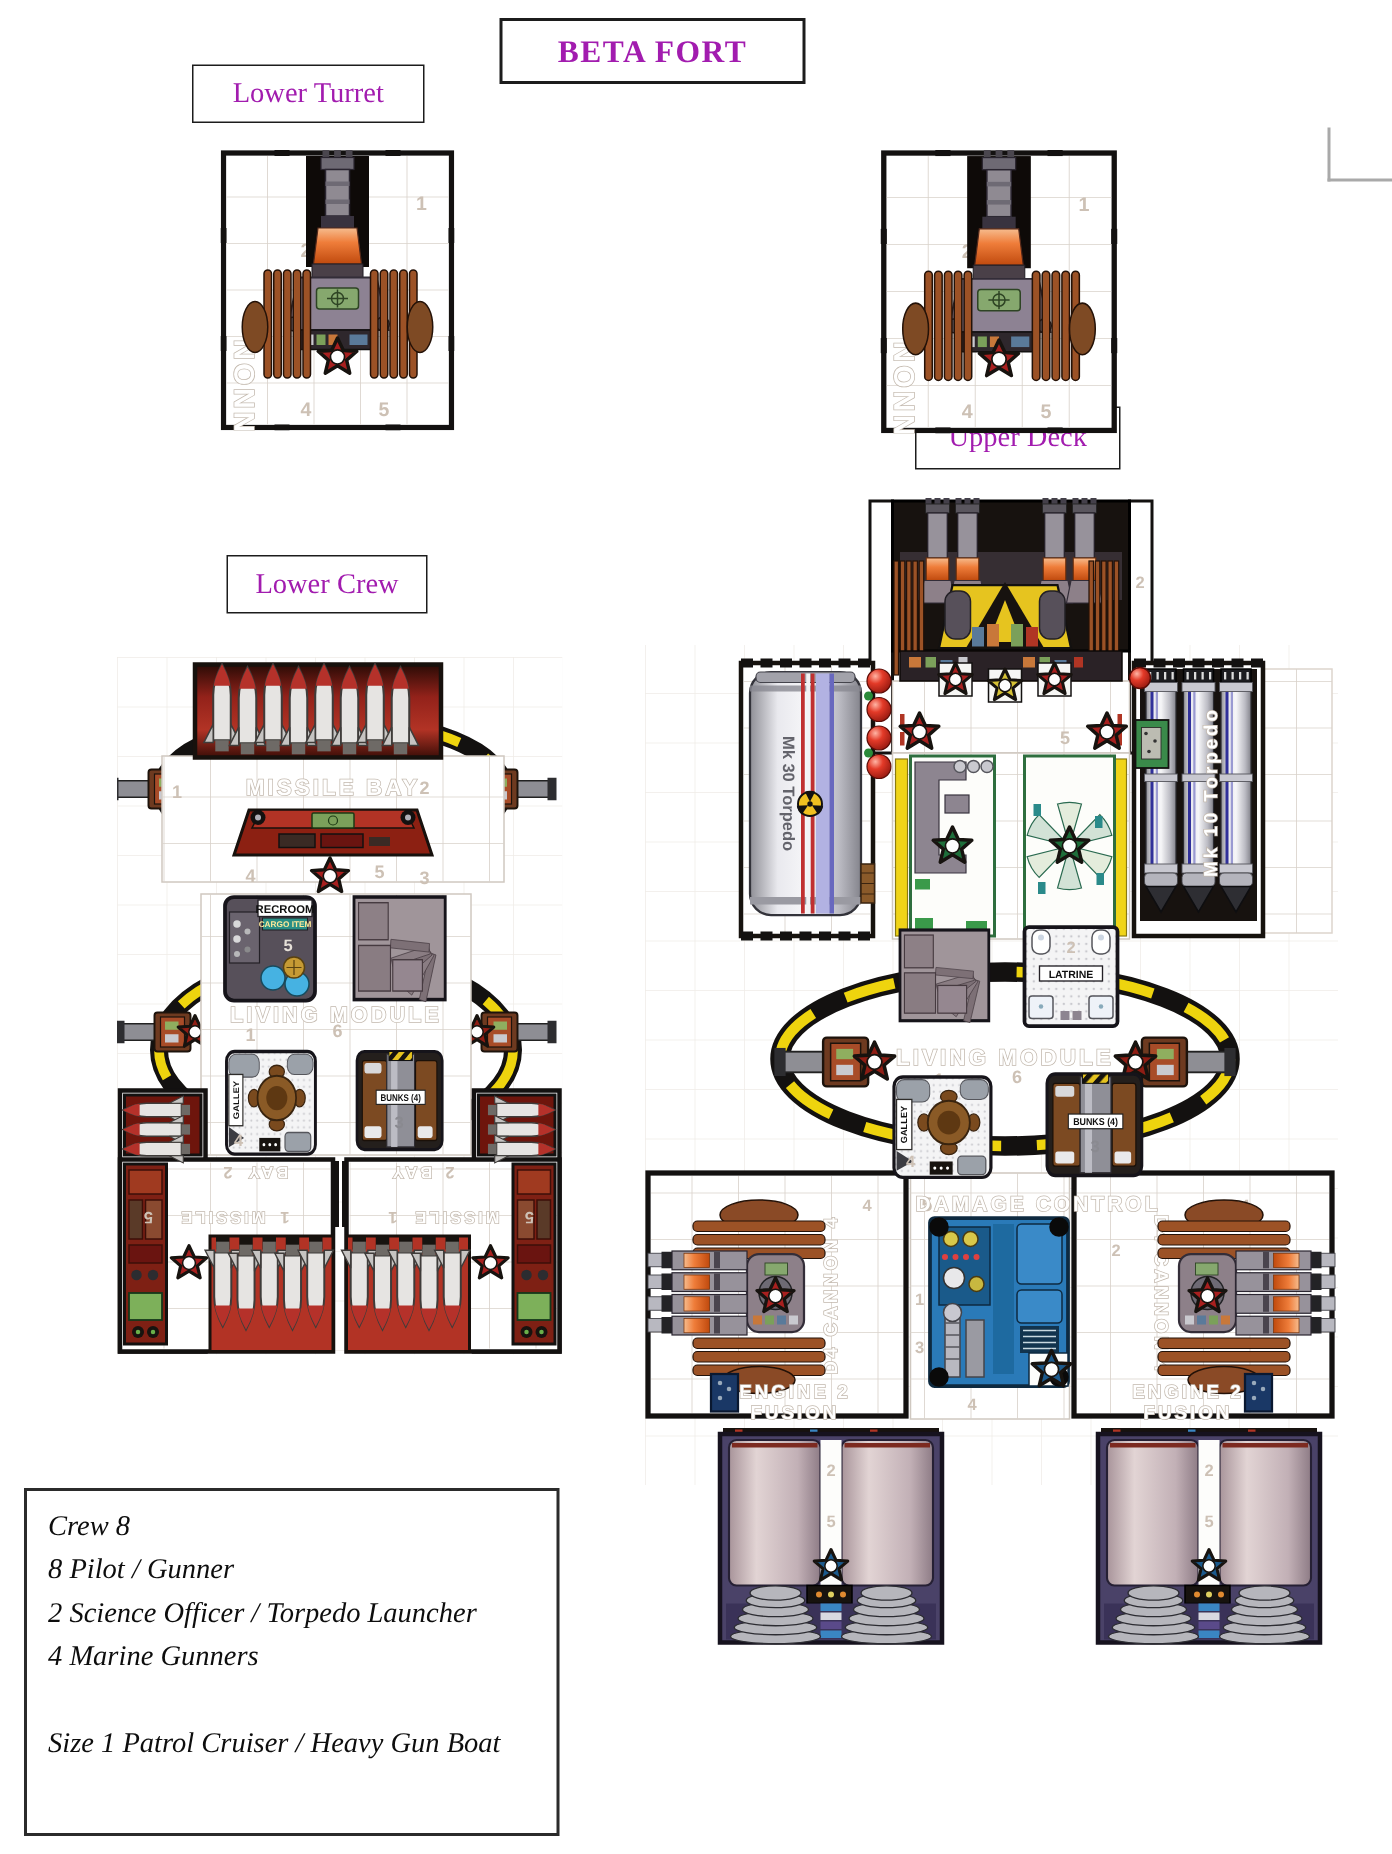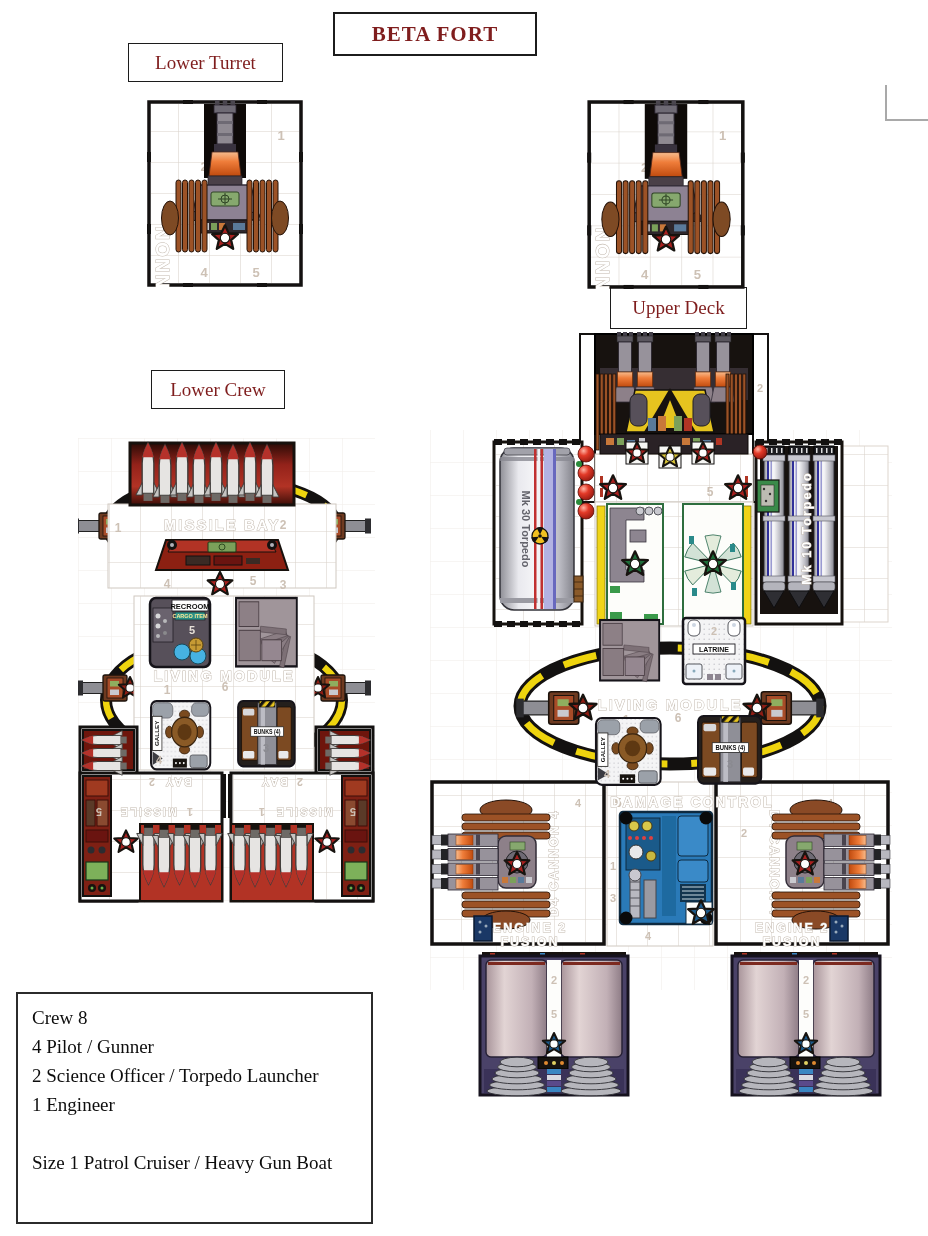--- a/index.html
+++ b/index.html
@@ -1,25 +1,25 @@
 <!DOCTYPE html>
 <html><head>
 <meta charset="utf-8">
 <style>
   html,body { margin:0; padding:0; background:#fff; }
   .page { position:relative; width:928px; height:1236px; background:#ffffff; overflow:hidden;
           font-family:"Liberation Serif", serif; }
   .abs { position:absolute; }
   .lblbox { position:absolute; border:1.5px solid #1c1c1c; background:#fff; display:flex;
-            align-items:center; justify-content:center; font-size:19px; color:#7f1d1d; }
+            align-items:center; justify-content:center; font-size:19px; color:#a21caf; }
   .titlebox { border-width:2px; font-weight:bold; font-size:21px; letter-spacing:1px; }
   .cornermark { position:absolute; border-left:2px solid #a9a9a9; border-bottom:2px solid #a9a9a9; }
   .crewbox { position:absolute; border:2px solid #2b2b2b; background:#fff; box-sizing:border-box;
              padding:9px 6px 0 14px; font-size:19px; color:#0d0d0d; }
-  .crewline { min-height:29px; line-height:29px; white-space:nowrap; }
+  .crewline { min-height:29px; line-height:29px; white-space:nowrap;font-style:italic; }
   svg text { font-family:"Liberation Sans", sans-serif; }
   .gh  { fill:#ffffff; stroke:#c3b9ae; stroke-width:1; paint-order:stroke fill;
          font-weight:bold; text-anchor:middle; letter-spacing:2px; }
   .cn  { fill:#cdc1b5; font-weight:bold; text-anchor:middle; }
   .rl  { fill:#101010; font-weight:bold; text-anchor:middle; }
 </style>
 </head>
 <body>
 
 <div class="page">
@@ -219,21 +219,21 @@
   <ellipse cx="111" cy="127" rx="25" ry="4.8" fill="#b6b6bc" stroke="#2c2c32" stroke-width="0.9"></ellipse>
   <ellipse cx="111" cy="121" rx="22" ry="4.8" fill="#b6b6bc" stroke="#2c2c32" stroke-width="0.9"></ellipse>
   <ellipse cx="111" cy="115" rx="19.5" ry="4.8" fill="#b6b6bc" stroke="#2c2c32" stroke-width="0.9"></ellipse>
   <ellipse cx="111" cy="110" rx="17" ry="4.8" fill="#b6b6bc" stroke="#2c2c32" stroke-width="0.9"></ellipse>
 </g>
 </defs>
 </svg>
 
 <div class="lblbox titlebox" style="left:333px;top:12px;width:200px;height:40px">BETA FORT</div>
 <div class="lblbox" style="left:128px;top:43px;width:153px;height:37px">Lower Turret</div>
-<div class="lblbox" style="left:610px;top:287px;width:135px;height:40px">Upper Deck</div>
+<div class="lblbox" style="left:610px;top:271px;width:135px;height:40px">Upper Deck</div>
 <div class="lblbox" style="left:151px;top:370px;width:132px;height:37px">Lower Crew</div>
 <div class="cornermark" style="left:885px;top:85px;width:43px;height:34px"></div>
 
 <svg class="abs" style="left:147px;top:100px" width="156" height="187" viewBox="0 0 156 187">
   <rect x="2" y="2" width="152" height="183" fill="#fff" stroke="#131110" stroke-width="3.5"></rect>
   <rect x="4" y="4" width="148" height="179" fill="url(#grid31)"></rect>
   <rect x="36" y="0" width="10" height="4" fill="#131110"></rect>
       <rect x="110" y="0" width="10" height="4" fill="#131110"></rect>
   <rect x="0" y="52" width="4" height="10" fill="#131110"></rect>
       <rect x="152" y="52" width="4" height="10" fill="#131110"></rect>
@@ -810,20 +810,20 @@
         <circle cx="412" cy="596" r="1.5" fill="#9ab"></circle>
         <circle cx="406" cy="602" r="1.5" fill="#9ab"></circle>
   </g>
 
   <use href="#engineAsm" transform="translate(50,622)"></use>
   <use href="#engineAsm" transform="translate(302,622)"></use>
 </svg>
 
 <div class="crewbox" style="left:16px;top:992px;width:357px;height:232px">
   <div class="crewline">Crew 8</div>
-  <div class="crewline">4 Pilot / Gunner</div>
+  <div class="crewline">8 Pilot / Gunner</div>
   <div class="crewline">2 Science Officer / Torpedo Launcher</div>
-  <div class="crewline">1 Engineer</div>
+  <div class="crewline">4 Marine Gunners</div>
   <div class="crewline"></div>
   <div class="crewline">Size 1 Patrol Cruiser / Heavy Gun Boat</div>
 </div>
 
 </div>
 
 </body></html>

